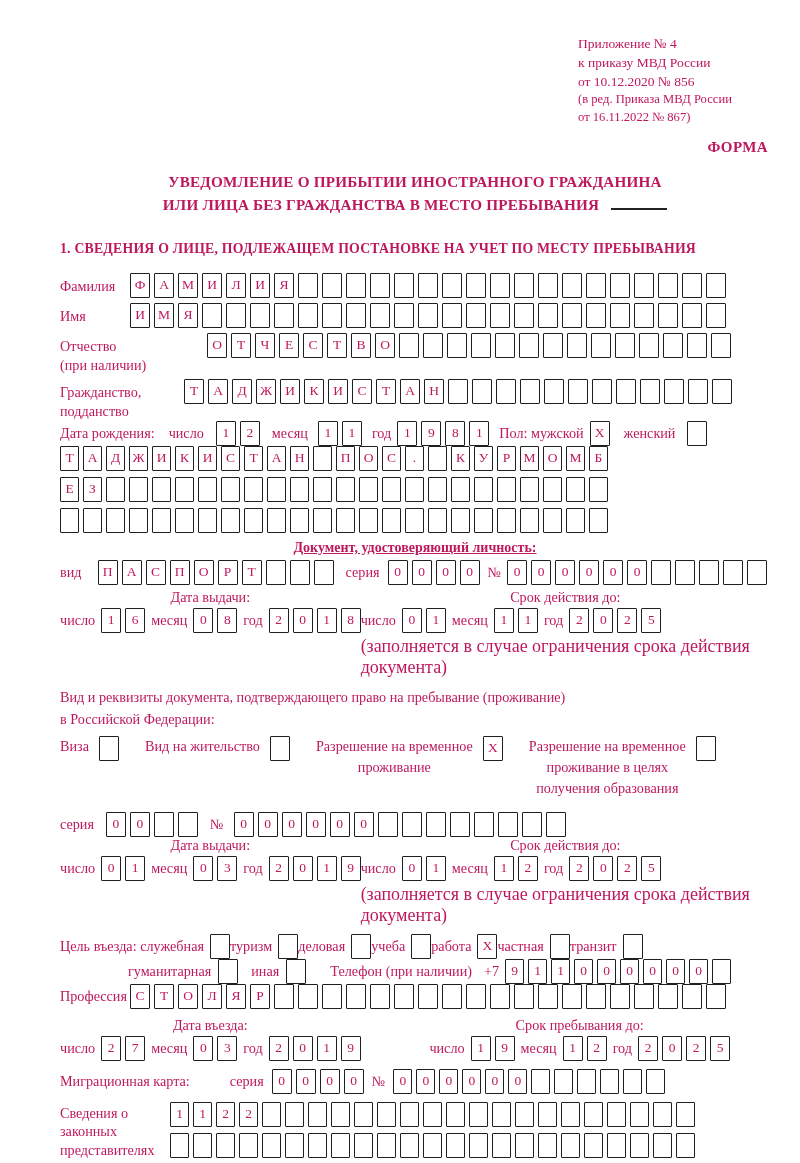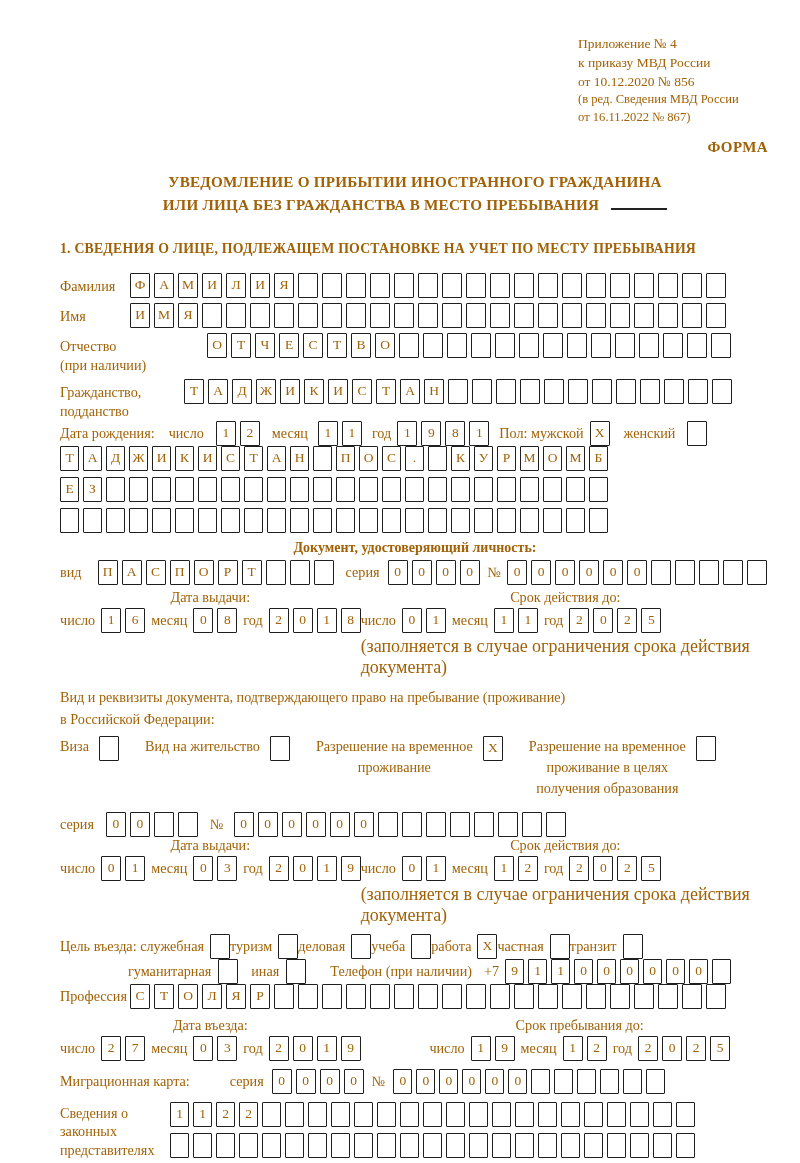--- a/index.html
+++ b/index.html
@@ -1,19 +1,19 @@
 <!DOCTYPE html>
 <html><head>
 <meta charset="utf-8">
 <style>
   html,body{margin:0;padding:0;background:#e8e8e8;}
   .page{
     width:800px;height:1163px;background:#ffffff;box-sizing:border-box;
     padding:34px 30px 0 60px;position:relative;overflow:hidden;
-    font-family:"Liberation Serif","DejaVu Serif",serif;color:#a16207;
+    font-family:"Liberation Serif","DejaVu Serif",serif;color:#be185d;
   }
   .hdr-block{margin-left:auto;width:192px;}
   .hdr-line{font-size:13.5px;line-height:1.42;}
   .hdr-sub{font-size:12.6px;line-height:1.38;}
   .forma{text-align:right;font-weight:bold;font-size:15px;margin:13px 2px 0 0;letter-spacing:.4px;}
   .title{text-align:center;font-weight:bold;font-size:15.2px;line-height:1.5;margin-top:15px;letter-spacing:.2px;}
   .tline{display:inline-block;width:56px;border-bottom:2.2px solid #222;margin-left:12px;height:13px;}
   .sec{font-weight:bold;font-size:13.8px;margin-top:24px;letter-spacing:.2px;}
   .frow{display:flex;align-items:flex-start;flex-wrap:nowrap;}
   .ai{align-items:center;}
@@ -23,21 +23,21 @@
   .w147{width:147px;flex:0 0 auto;padding-top:4px;}
   .w110{width:110px;flex:0 0 auto;padding-top:2px;}
   .cells{display:flex;gap:4px;flex:0 0 auto;}
   .cb{
     box-sizing:border-box;display:inline-block;width:20px;height:25px;flex:0 0 auto;
     border:1.8px solid #1f1f1f;border-radius:1px;background:#fff;
     text-align:center;line-height:21px;font-size:13.5px;font-family:"Liberation Serif",serif;
   }
   .tight .cb{width:19px;}
   .vcol{display:flex;flex-direction:column;gap:6px;}
-  .doc-head{text-align:center;font-weight:bold;font-size:14px;margin-top:7px;}
+  .doc-head{text-align:center;font-weight:bold;font-size:14px;margin-top:7px;text-decoration:underline;}
   .dpair{display:flex;justify-content:space-between;align-items:flex-start;}
   .dblock{display:flex;flex-direction:column;}
   .dhead{font-size:14.2px;align-self:center;margin-bottom:2px;}
   .dline{display:flex;align-items:center;gap:6px;}
   .dnote{font-size:18px;margin-top:3px;align-self:flex-end;}
   .intro{font-size:14.2px;line-height:1.55;margin-top:8px;}
   .pline{display:flex;gap:26px;align-items:flex-start;margin-top:6px;}
   .pline .pg{display:flex;gap:10px;align-items:flex-start;}
   .pline .plab{text-align:center;white-space:pre-line;line-height:1.5;}
   .pline2{display:flex;align-items:center;}
@@ -52,21 +52,21 @@
 </style>
 </head>
 <body>
 
 <div class="page">
 
   <div class="hdr-block">
     <div class="hdr-line">Приложение № 4</div>
     <div class="hdr-line">к приказу МВД России</div>
     <div class="hdr-line">от 10.12.2020 № 856</div>
-    <div class="hdr-sub">(в ред. Сведения МВД России</div>
+    <div class="hdr-sub">(в ред. Приказа МВД России</div>
     <div class="hdr-sub">от 16.11.2022 № 867)</div>
   </div>
 
   <div class="forma">ФОРМА</div>
 
   <div class="title">
     <div>УВЕДОМЛЕНИЕ О ПРИБЫТИИ ИНОСТРАННОГО ГРАЖДАНИНА</div>
     <div><span>ИЛИ ЛИЦА БЕЗ ГРАЖДАНСТВА В МЕСТО ПРЕБЫВАНИЯ</span><span class="tline"></span></div>
   </div>
 

